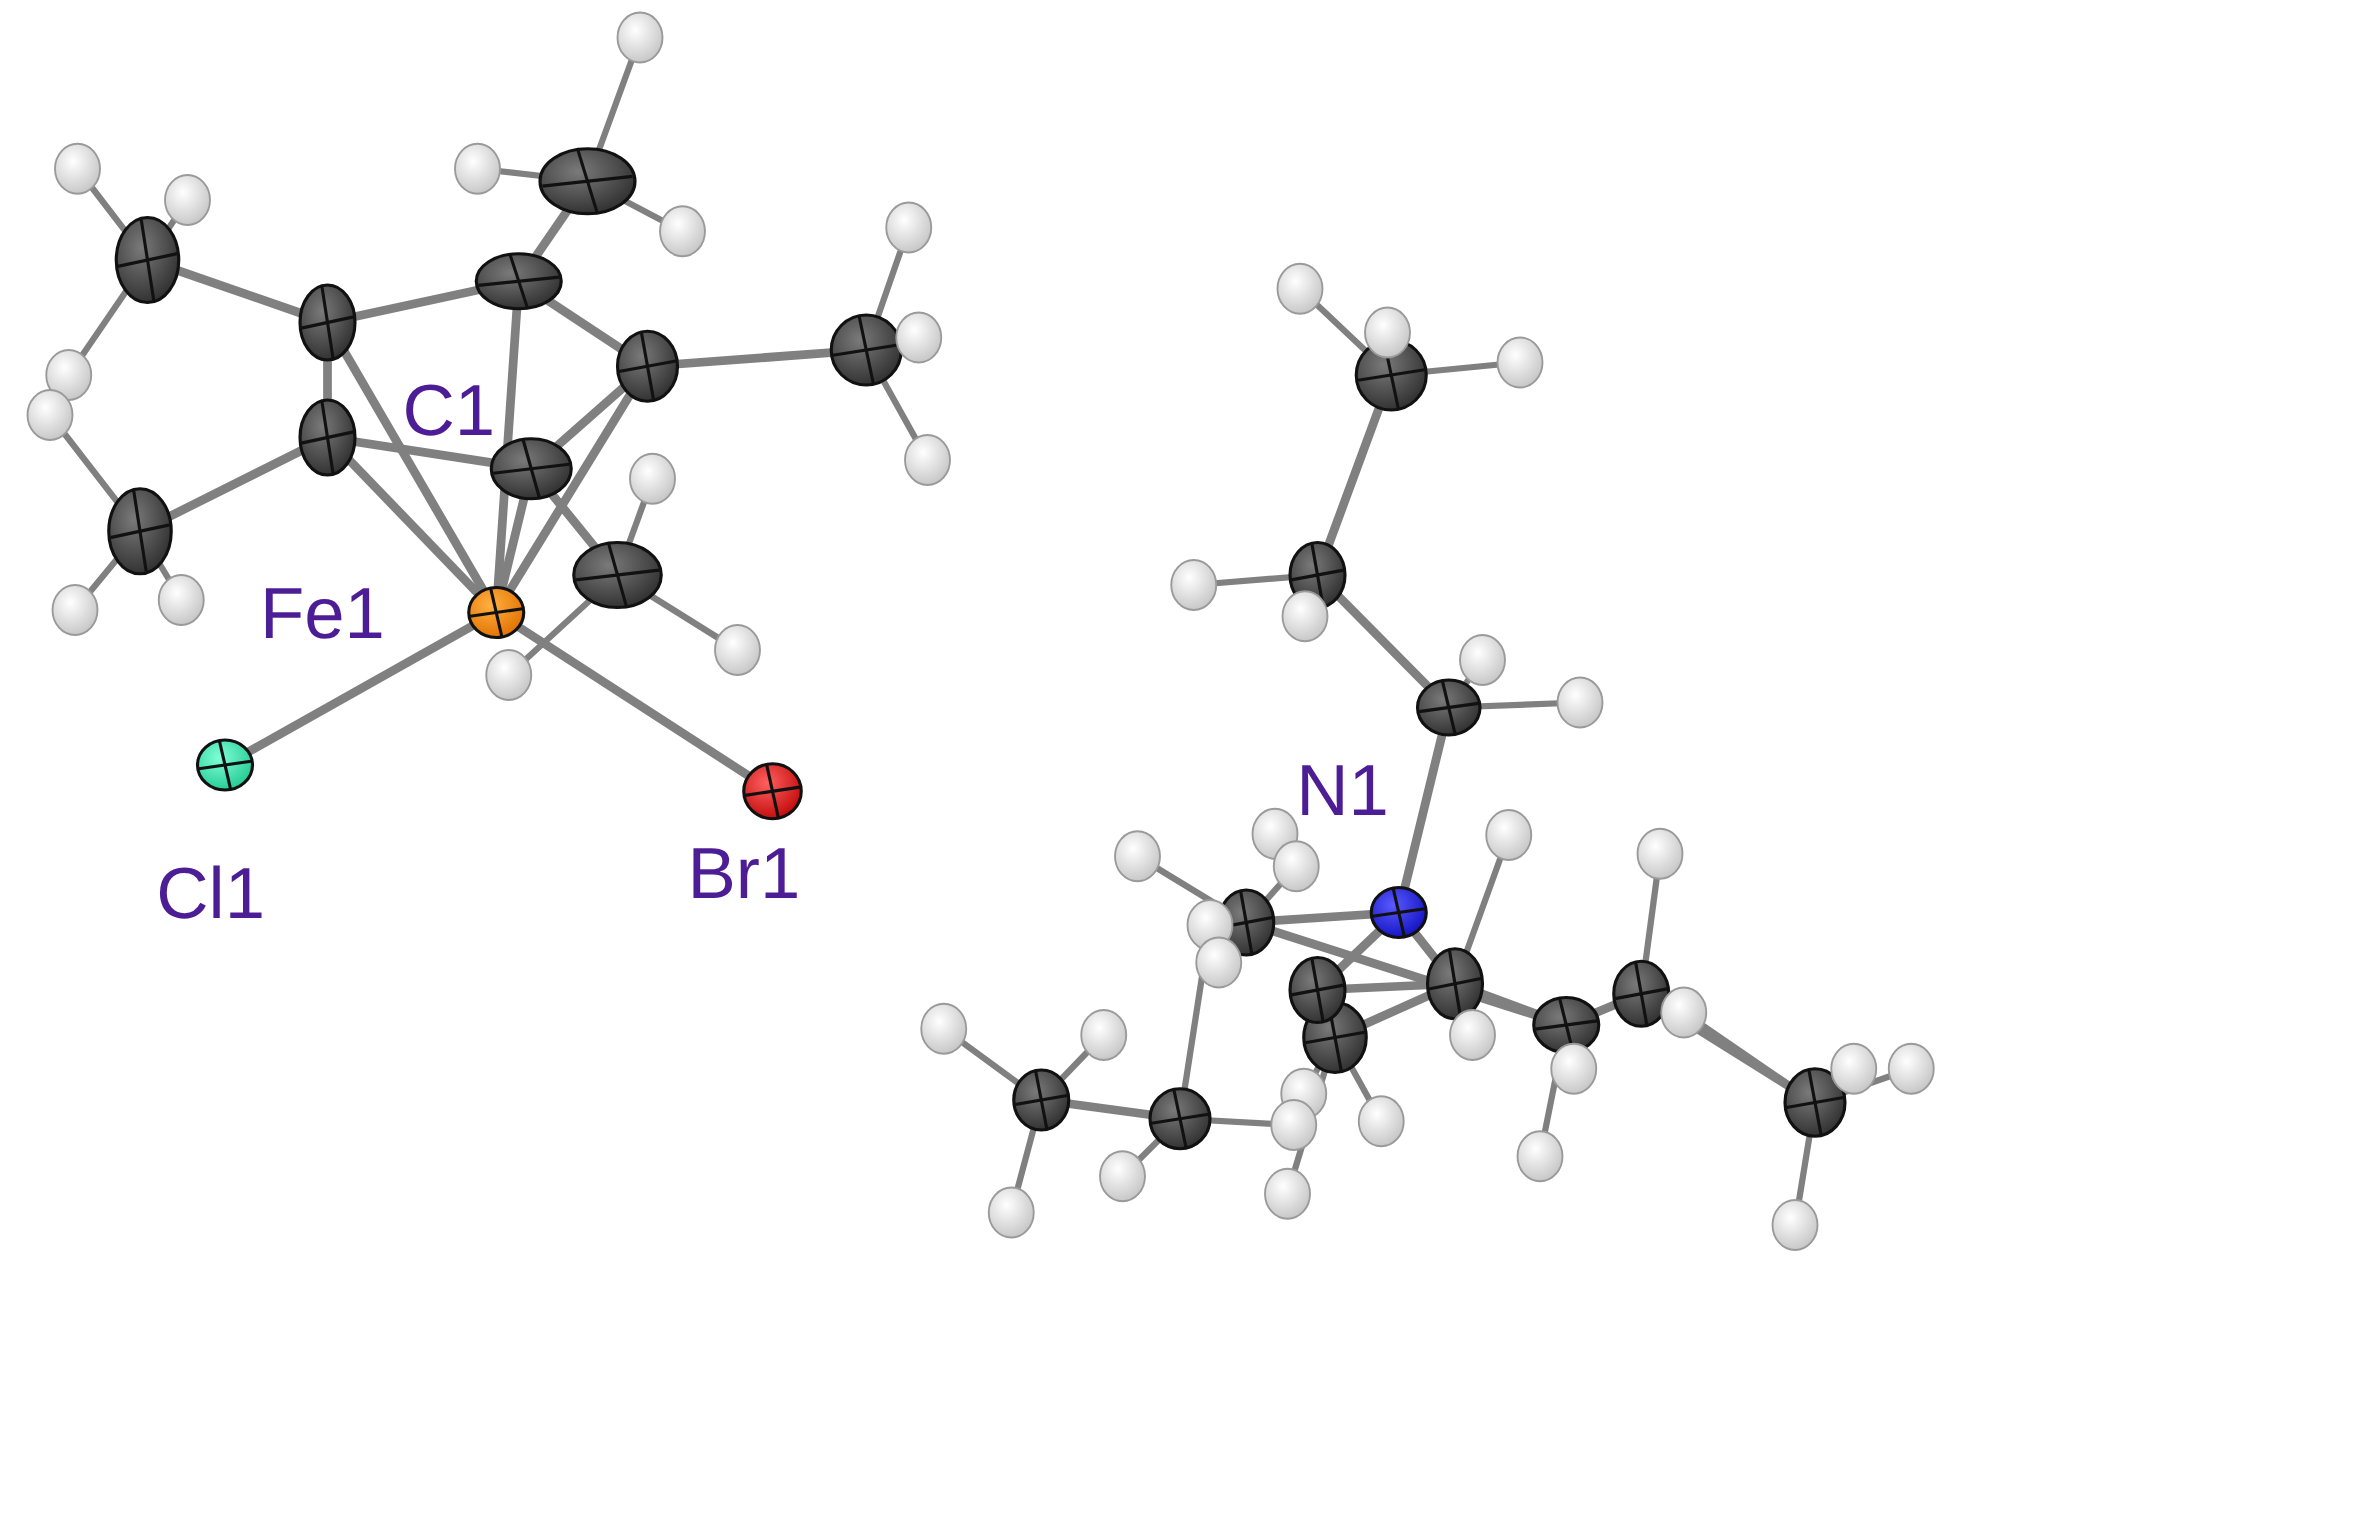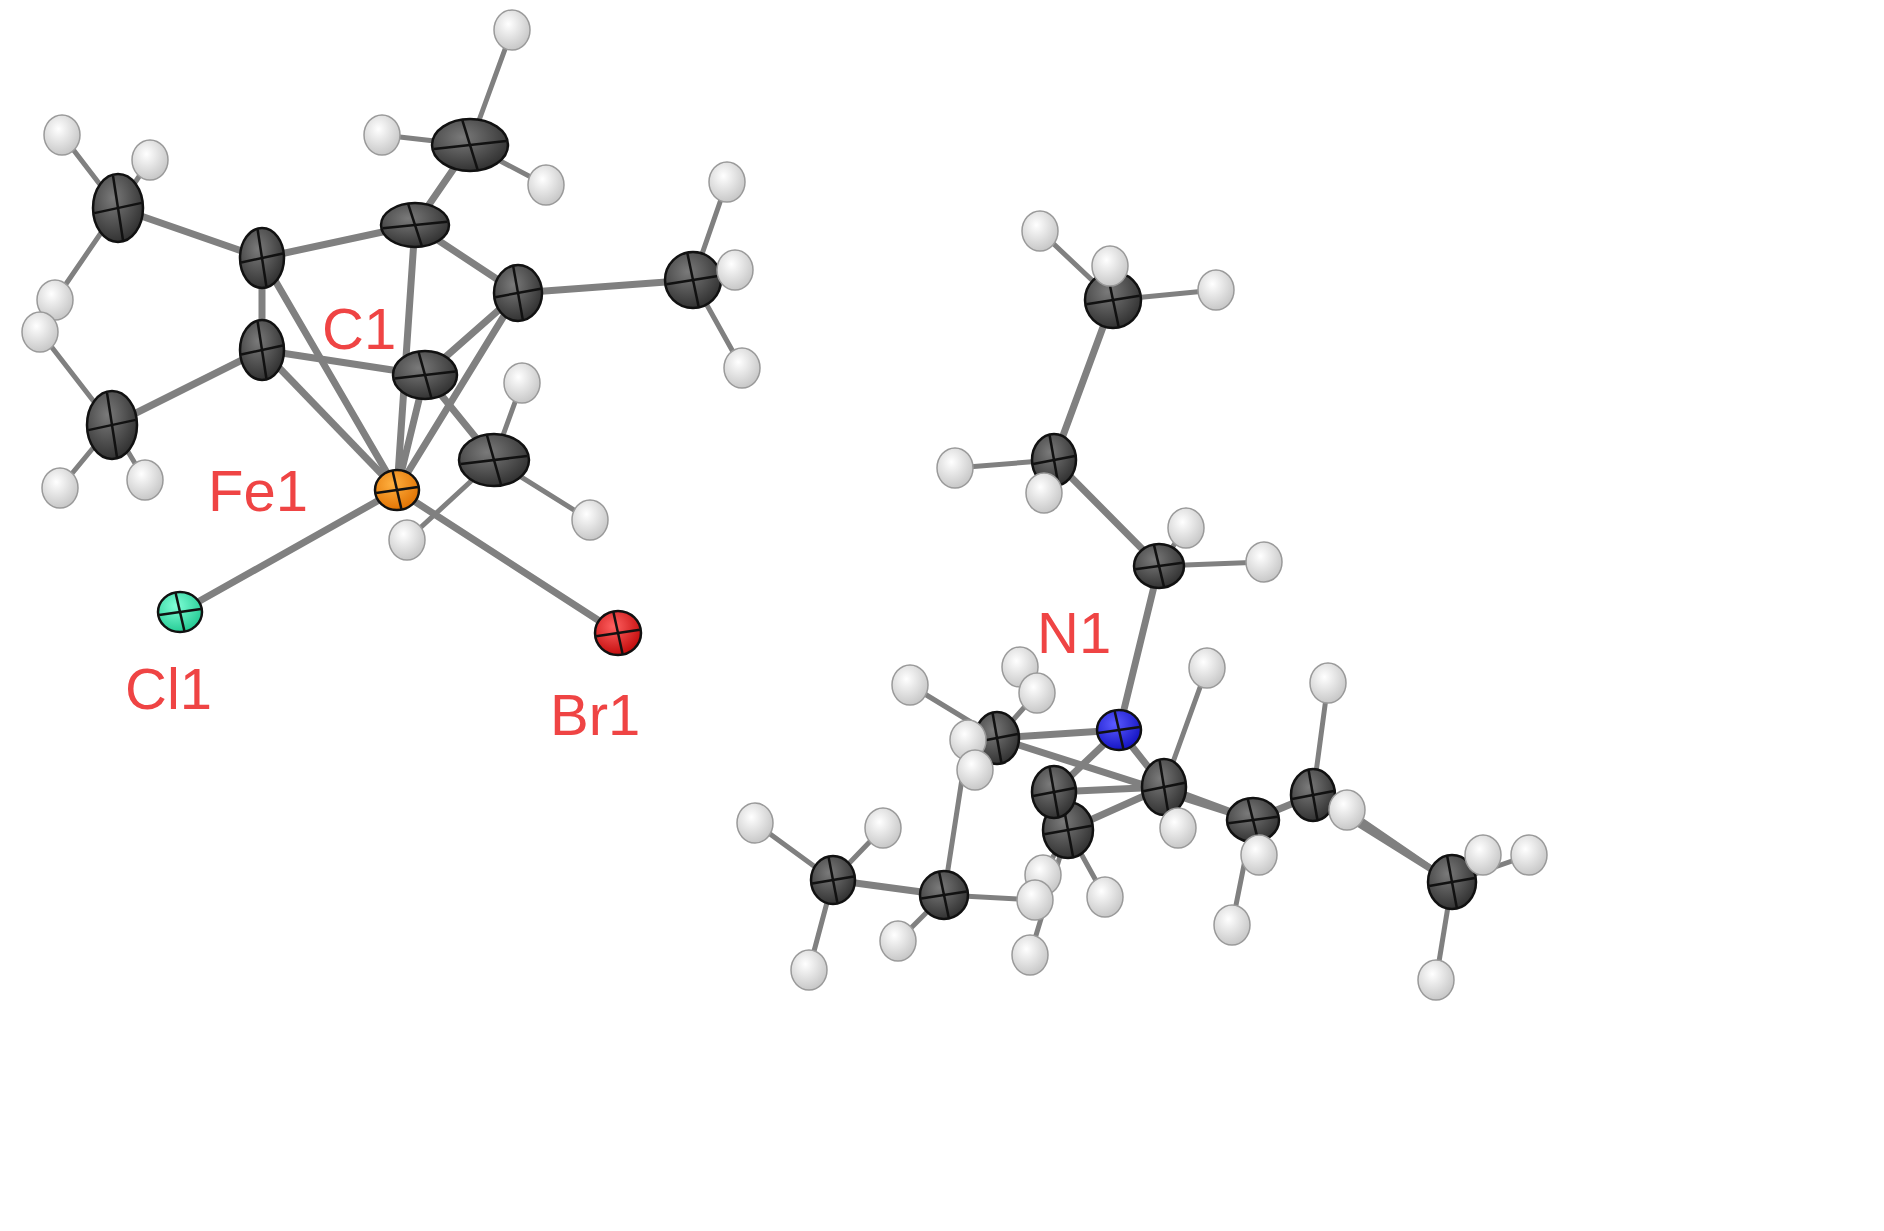--- a/index.html
+++ b/index.html
@@ -1,18 +1,18 @@
 <!DOCTYPE html>
 <html><head>
 <meta charset="utf-8">
 <style>
   html, body { margin: 0; padding: 0; background: #ffffff; }
   body { width: 1884px; height: 1231px; overflow: hidden; position: relative; font-family: "Liberation Sans", sans-serif; }
   #figure { position: absolute; left: 0; top: 0; width: 1884px; height: 1231px; }
-  .label { position: absolute; font-family: "Liberation Sans", sans-serif; font-size: 58px; color: #ef4444; line-height: 1; white-space: nowrap; }
+  .label { position: absolute; font-family: "Liberation Sans", sans-serif; font-size: 58px; color: #4c1d95; line-height: 1; white-space: nowrap; }
 </style>
 </head>
 <body>
 
 <svg id="figure" width="1884" height="1231" viewBox="0 0 1884 1231" xmlns="http://www.w3.org/2000/svg">
   <defs>
     <radialGradient id="g-C" cx="40%" cy="35%" r="70%">
       <stop offset="0%" stop-color="#7a7a7a"></stop>
         <stop offset="100%" stop-color="#2e2e2e"></stop>
     </radialGradient>
@@ -372,15 +372,15 @@
         <ellipse cx="1035" cy="900" rx="18" ry="20" fill="url(#g-H)" stroke="#9a9a9a" stroke-width="1.5"></ellipse>
       </g>
       <g>
         <ellipse cx="1030" cy="955" rx="18" ry="20" fill="url(#g-H)" stroke="#9a9a9a" stroke-width="1.5"></ellipse>
       </g>
     </g>
 </svg>
 
 <div class="label" id="lbl-fe1" style="left: 208px; top: 462px;">Fe1</div>
 <div class="label" id="lbl-c1" style="left: 322px; top: 300px;">C1</div>
-<div class="label" id="lbl-cl1" style="left: 125px; top: 660px;">Cl1</div>
-<div class="label" id="lbl-br1" style="left: 550px; top: 686px;">Br1</div>
+<div class="label" id="lbl-cl1" style="left: 125px; top: 686px;">Cl1</div>
+<div class="label" id="lbl-br1" style="left: 550px; top: 670px;">Br1</div>
 <div class="label" id="lbl-n1" style="left: 1037px; top: 604px;">N1</div>
 
 </body></html>

